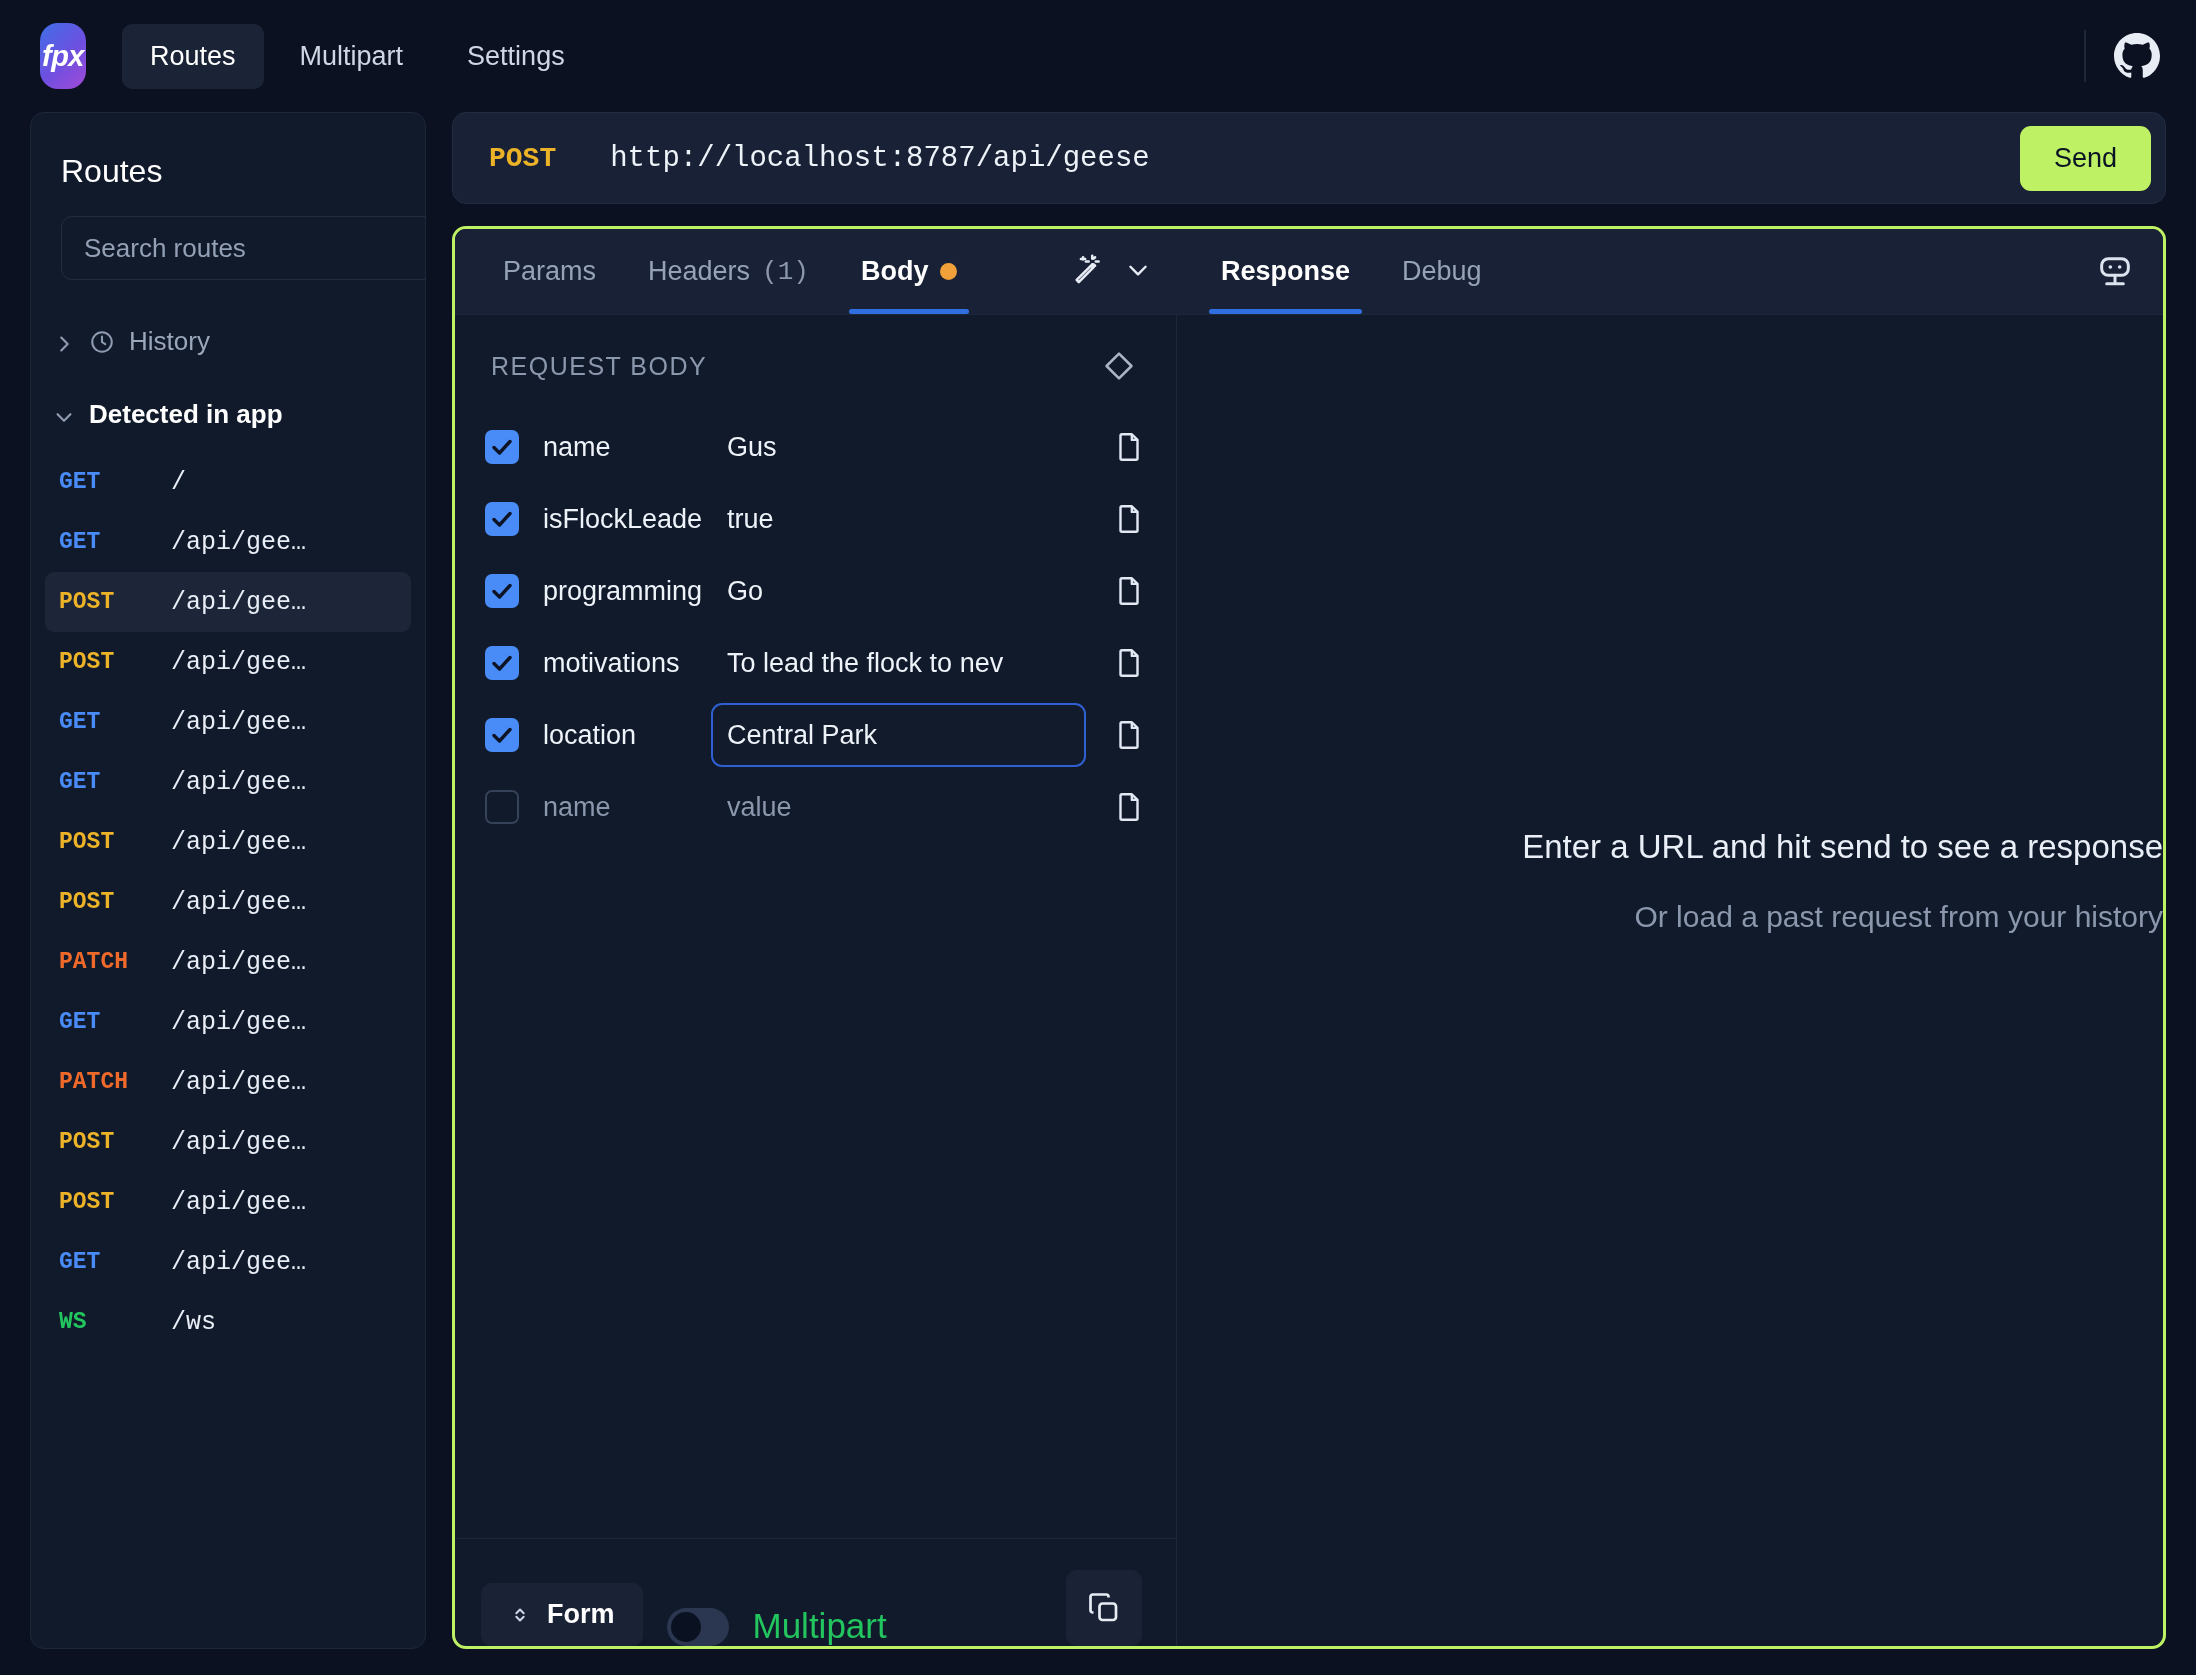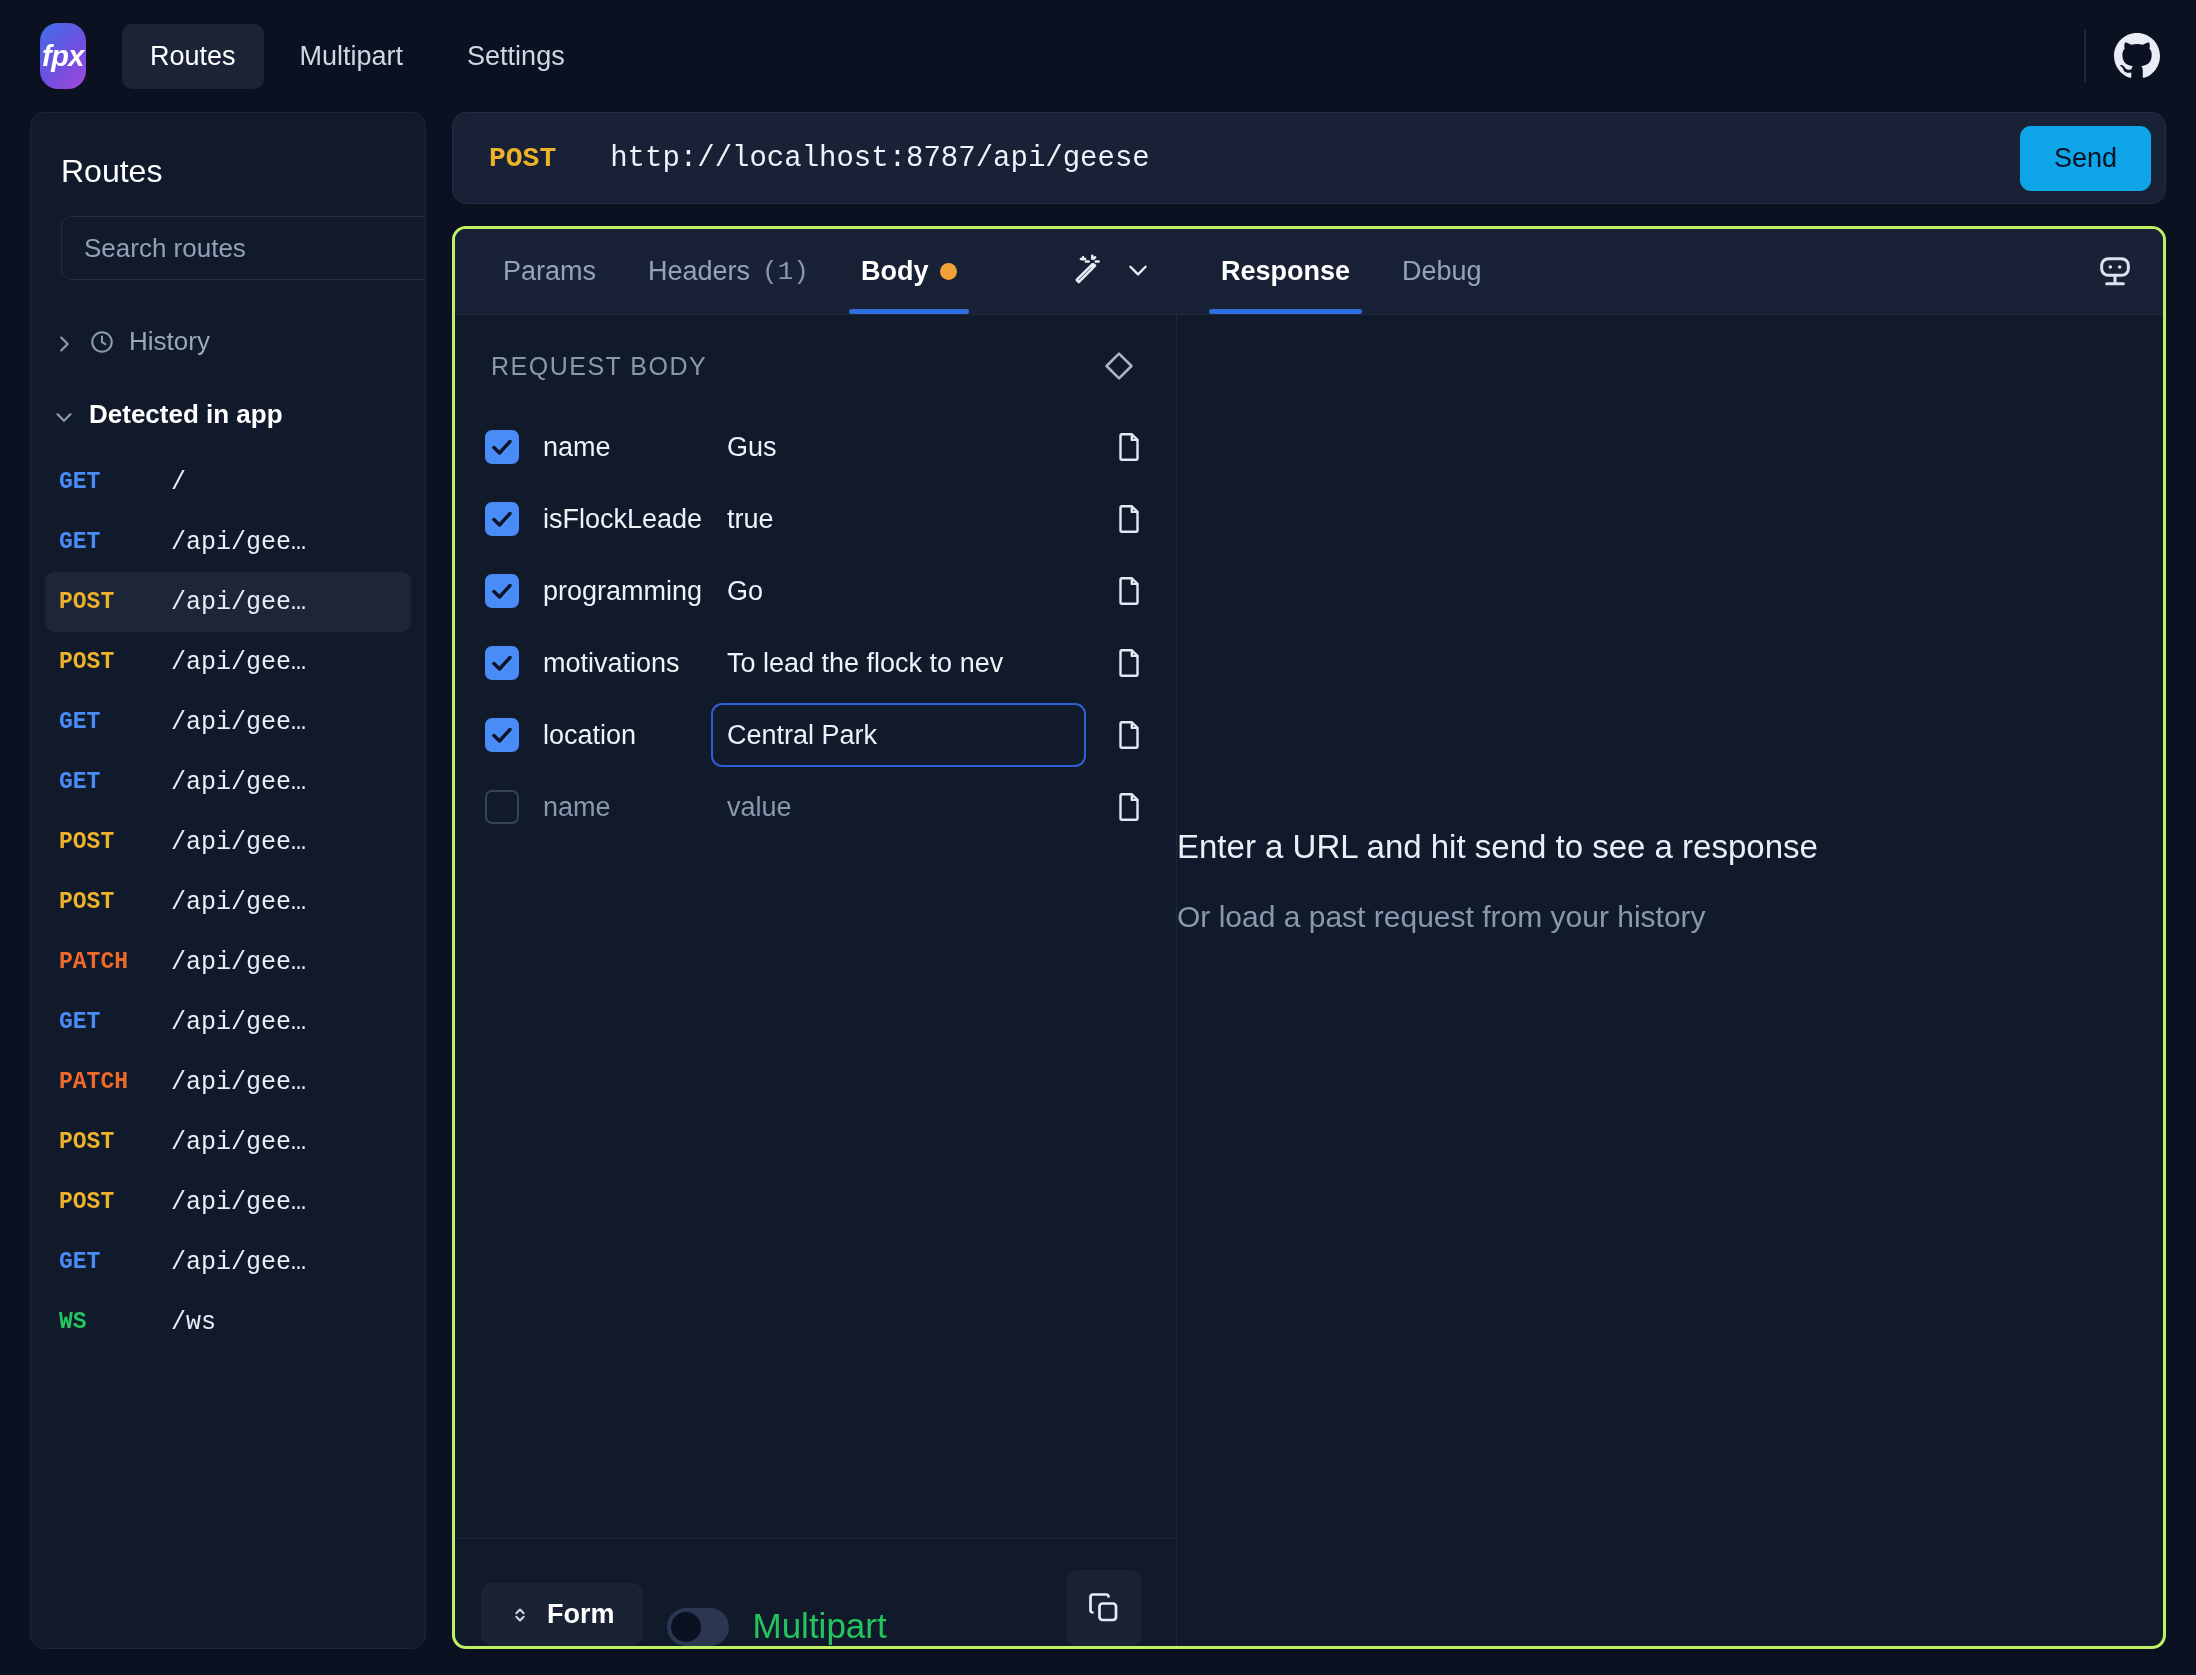--- a/index.html
+++ b/index.html
@@ -128,21 +128,21 @@
     flex: 0 0 auto;
   }
   .url-input {
     flex: 1 1 auto; background: transparent; border: 0; outline: none;
     color: #eef2f9; font-size: 29px;
     font-family: "Liberation Mono", monospace;
     padding-left: 54px;
   }
   .send-btn {
     flex: 0 0 auto;
-    background: #0ea5e9; color: #0a1324;
+    background: #bef264; color: #0a1324;
     font-size: 27px; font-weight: 400;
     border: 0; border-radius: 11px;
     padding: 17px 34px;
   }
 
   .panels {
     flex: 1 1 auto;
     background: #111a2b;
     border: 3px solid #bef264;
     border-radius: 14px;
@@ -237,21 +237,21 @@
   .multipart-label { color: #22c55e; font-size: 35px; }
   .copy-btn {
     margin-left: auto;
     width: 76px; height: 76px; border-radius: 11px; background: #1a2335;
     display: flex; align-items: center; justify-content: center; color: #e7ecf5;
   }
 
   .pane-response {
     flex: 1 1 auto; min-width: 0;
     display: flex; flex-direction: column;
-    align-items: flex-start; justify-content: center;
+    align-items: flex-end; justify-content: center;
     gap: 34px;
     padding-bottom: 200px;
   }
   .resp-title { color: #e9eef7; font-size: 33px; }
   .resp-sub { color: #8b97ac; font-size: 30px; }
 </style>
 </head>
 <body>
 
 <div class="topbar">

